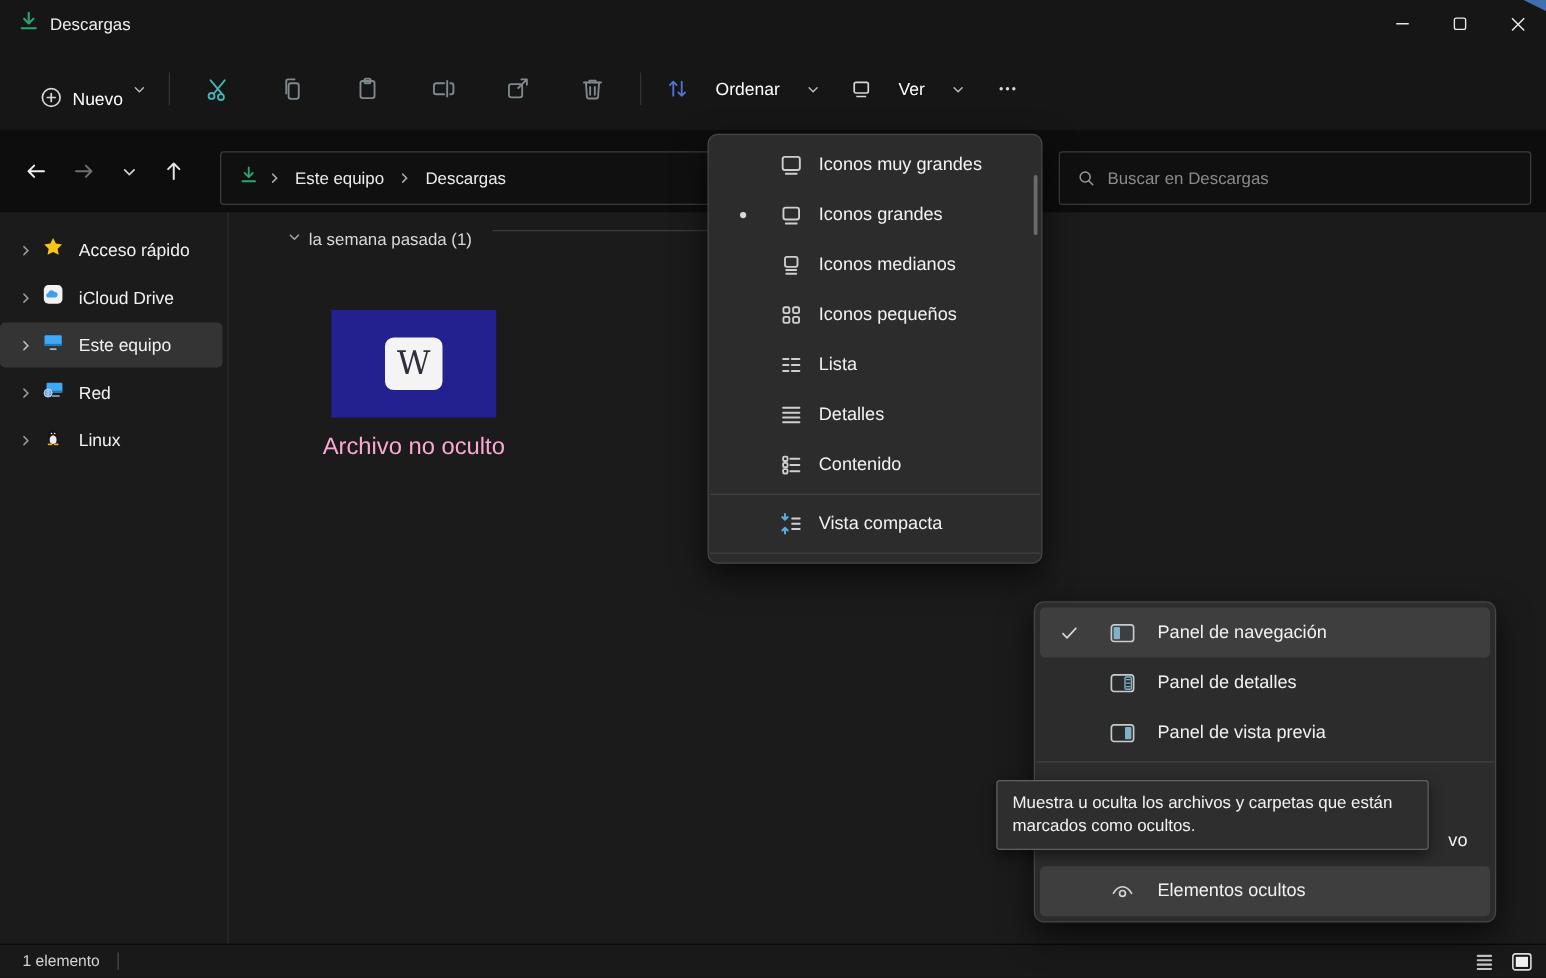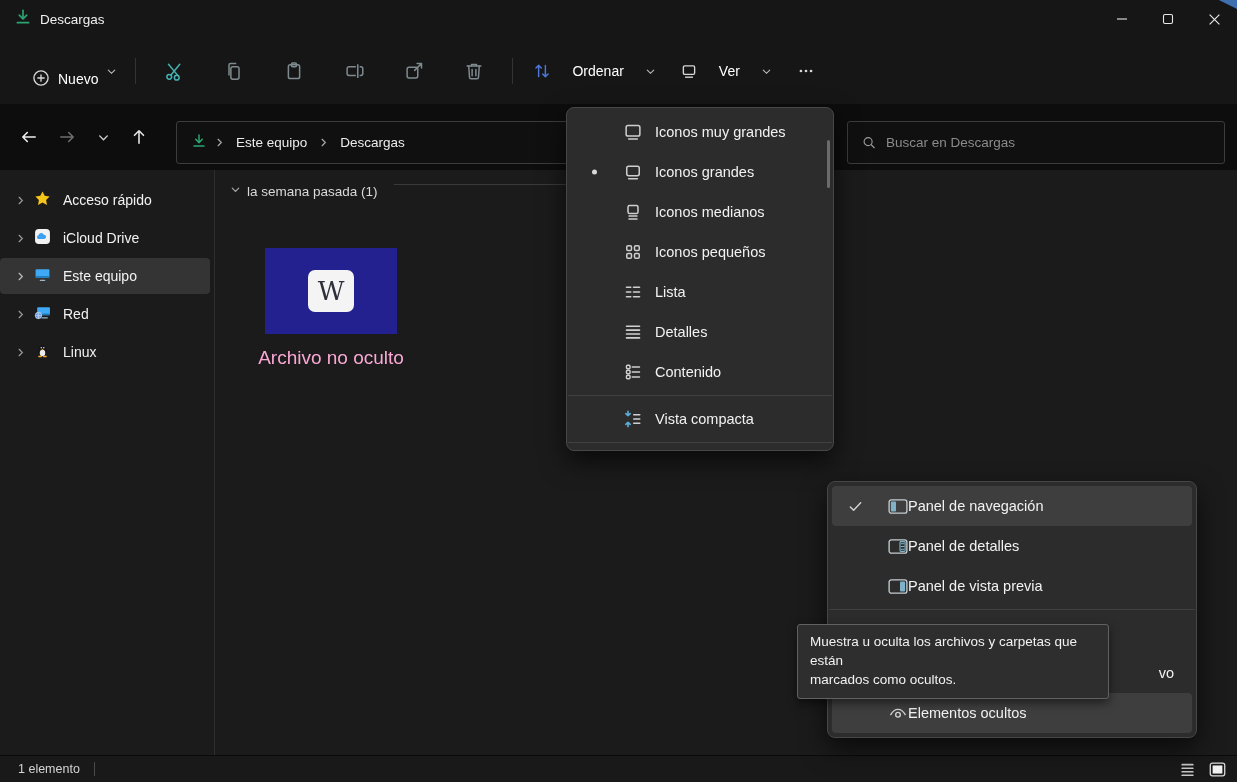--- a/index.html
+++ b/index.html
@@ -29,21 +29,21 @@
   .nav-arrows { position:absolute; left:10px; top:0; height:66px; display:flex; align-items:center; }
   .nav-btn { width:38px; height:38px; display:flex; align-items:center; justify-content:center; }
   .addressbar { position:absolute; left:176px; top:17px; width:657px; height:43px; background:#101010; border:1px solid #3c3c3c; border-radius:3px; display:flex; align-items:center; gap:7px; padding:0 14px; }
   .crumb { font-size:13.5px; color:#ececec; padding:3px 4px; }
   .searchbox { position:absolute; left:847px; top:17px; width:378px; height:43px; background:#101010; border:1px solid #3c3c3c; border-radius:3px; display:flex; align-items:center; gap:10px; padding:0 14px; }
   .searchbox input { background:transparent; border:none; outline:none; color:#c8c8c8; font-size:13.5px; width:100%; font-family:inherit; }
   .searchbox input::placeholder { color:#8b8b8b; }
 
   
   .bodyarea { position:absolute; left:0; top:170px; right:0; bottom:27px; background:#1b1b1b; }
-  .sidebar { position:absolute; left:0; top:0; width:215px; bottom:0; border-right:1px solid #2d2d2d; padding-top:10px; }
+  .sidebar { position:absolute; left:0; top:0; width:183px; bottom:0; border-right:1px solid #2d2d2d; padding-top:10px; }
   .sb-item { height:36px; display:flex; align-items:center; gap:6px; padding-left:12px; margin:2px 4px 2px 0; border-radius:4px; }
   .sb-item.selected { background:#343434; }
   .sb-label { font-size:14px; color:#f2f2f2; padding-left:6px; }
   .sb-chev { width:16px; display:flex; justify-content:center; }
 
   .content { position:absolute; left:218px; top:0; right:0; bottom:0; }
   .group-hdr { position:absolute; left:12px; top:14px; display:flex; align-items:flex-start; gap:6px; width:600px; }
   .group-label { font-size:13.5px; color:#dadada; white-space:nowrap; }
   .group-line { height:1px; background:#3a3a3a; flex:1; margin-left:10px; }
   .file-tile { position:absolute; left:18px; top:78px; width:190px; display:flex; flex-direction:column; align-items:center; }
@@ -69,25 +69,25 @@
   .mi-label { position:absolute; left:84px; font-size:14.5px; color:#f2f2f2; white-space:nowrap; }
   .mi-chevron { position:absolute; right:14px; display:flex; }
   .menu-sep { height:1px; background:#404040; margin:3px 1px; }
   .menu-scroll { position:absolute; right:3px; top:32px; width:3px; height:48px; background:#6b6b6b; border-radius:2px; }
 
   .sub-menu { left:827px; top:481px; width:370px; padding:4px 0; }
   .smi { height:40px; display:flex; align-items:center; position:relative; margin:0 4px; border-radius:4px; }
   .smi.hovered { background:#3e3e3e; }
   .smi-check { position:absolute; left:16px; display:flex; }
   .smi-icon { position:absolute; left:56px; width:20px; height:18px; display:flex; align-items:center; justify-content:center; }
-  .smi-label { position:absolute; left:76px; font-size:14.5px; color:#f2f2f2; white-space:nowrap; }
+  .smi-label { position:absolute; left:94px; font-size:14.5px; color:#f2f2f2; white-space:nowrap; }
   .smi-fragment { position:absolute; right:18px; font-size:14.5px; color:#f2f2f2; }
 
   
-  .tooltip { position:absolute; left:797px; top:624px; width:312px; background:#2e2e2e; border:1px solid #616161; border-radius:3px; padding:7px 12px 9px 12px; z-index:30; box-shadow:0 4px 10px rgba(0,0,0,.5); }
+  .tooltip { position:absolute; left:797px; top:624px; width:346px; background:#2e2e2e; border:1px solid #616161; border-radius:3px; padding:7px 12px 9px 12px; z-index:30; box-shadow:0 4px 10px rgba(0,0,0,.5); }
   .tooltip div { font-size:13.5px; color:#f2f2f2; line-height:19px; }
 </style>
 </head>
 <body>
 
 <div class="window">
 
   <div class="titlebar">
     <div class="title-left">
       <span>

